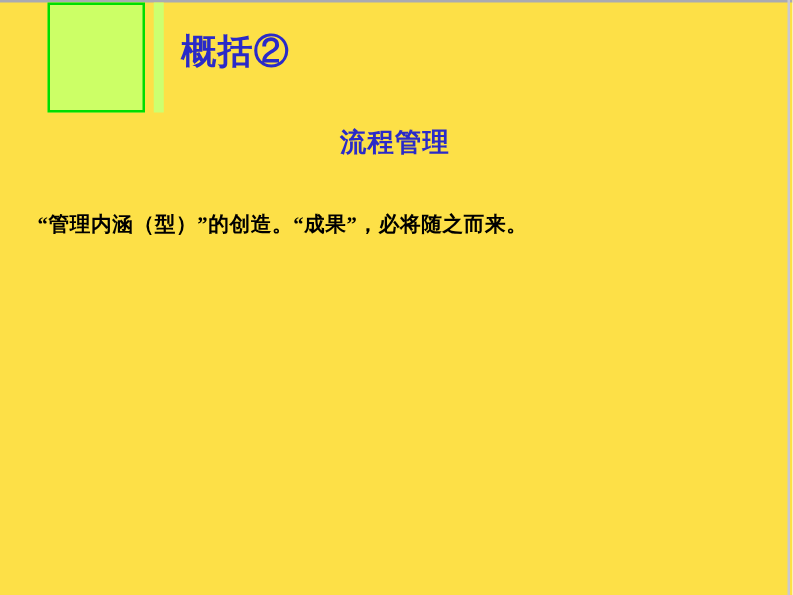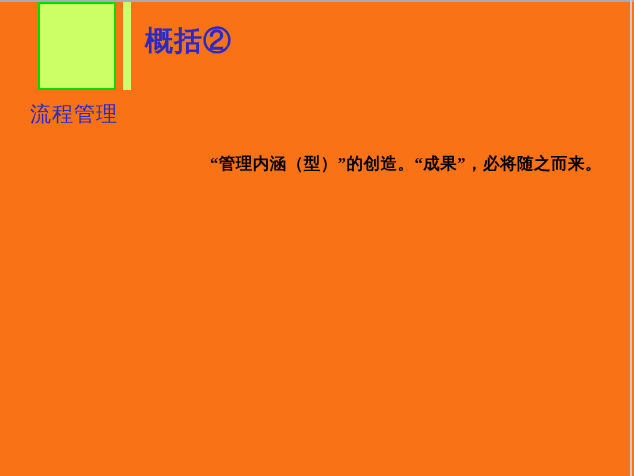--- a/index.html
+++ b/index.html
@@ -2,21 +2,21 @@
 <html><head>
 <meta charset="utf-8">
 <style>
   * { margin: 0; padding: 0; box-sizing: border-box; }
   html, body { width: 634px; height: 476px; background: #ffffff; overflow: hidden; }
   body { font-family: "Liberation Serif", "DejaVu Serif", serif; font-weight: bold; }
 
   .slide {
     position: relative;
     width: 634px; height: 476px;
-    background: #f97316;
+    background: #fde047;
   }
 
   .top-bar {
     position: absolute; left: 0; top: 0;
     width: 634px; height: 2px;
     background: #aaaab2;
   }
   .right-edge-line {
     position: absolute; right: 2px; top: 0;
     width: 2px; height: 476px;
@@ -40,37 +40,38 @@
     font-size: 28px; font-weight: bold;
     color: #2a2ac8;
     letter-spacing: 1px;
   }
 
   .content {
     position: absolute; left: 30px; top: 100px;
     width: 572px;
   }
   .section-heading {
-    font-size: 21px; font-weight: normal;
+    font-size: 21px; font-weight: bold;
     color: #2a2ac8;
     margin-bottom: 11px;
     letter-spacing: 1px;
+    text-align: center;
   }
   .body-paragraph {
     font-size: 16px; line-height: 24px;
     color: #000000;
     text-align: justify;
     text-indent: 1em;
     letter-spacing: 0.5px;
   }
   .closing-line {
-    margin-top: 24px;
+    margin-top: 40px;
     font-size: 16.5px; line-height: 24px;
     color: #000000;
-    text-align: right;
+    text-align: left;
     letter-spacing: 0.5px;
   }
 </style>
 </head>
 <body>
 
 <div class="slide">
 
   <div class="top-bar"></div>
   <div class="right-edge-line"></div>

